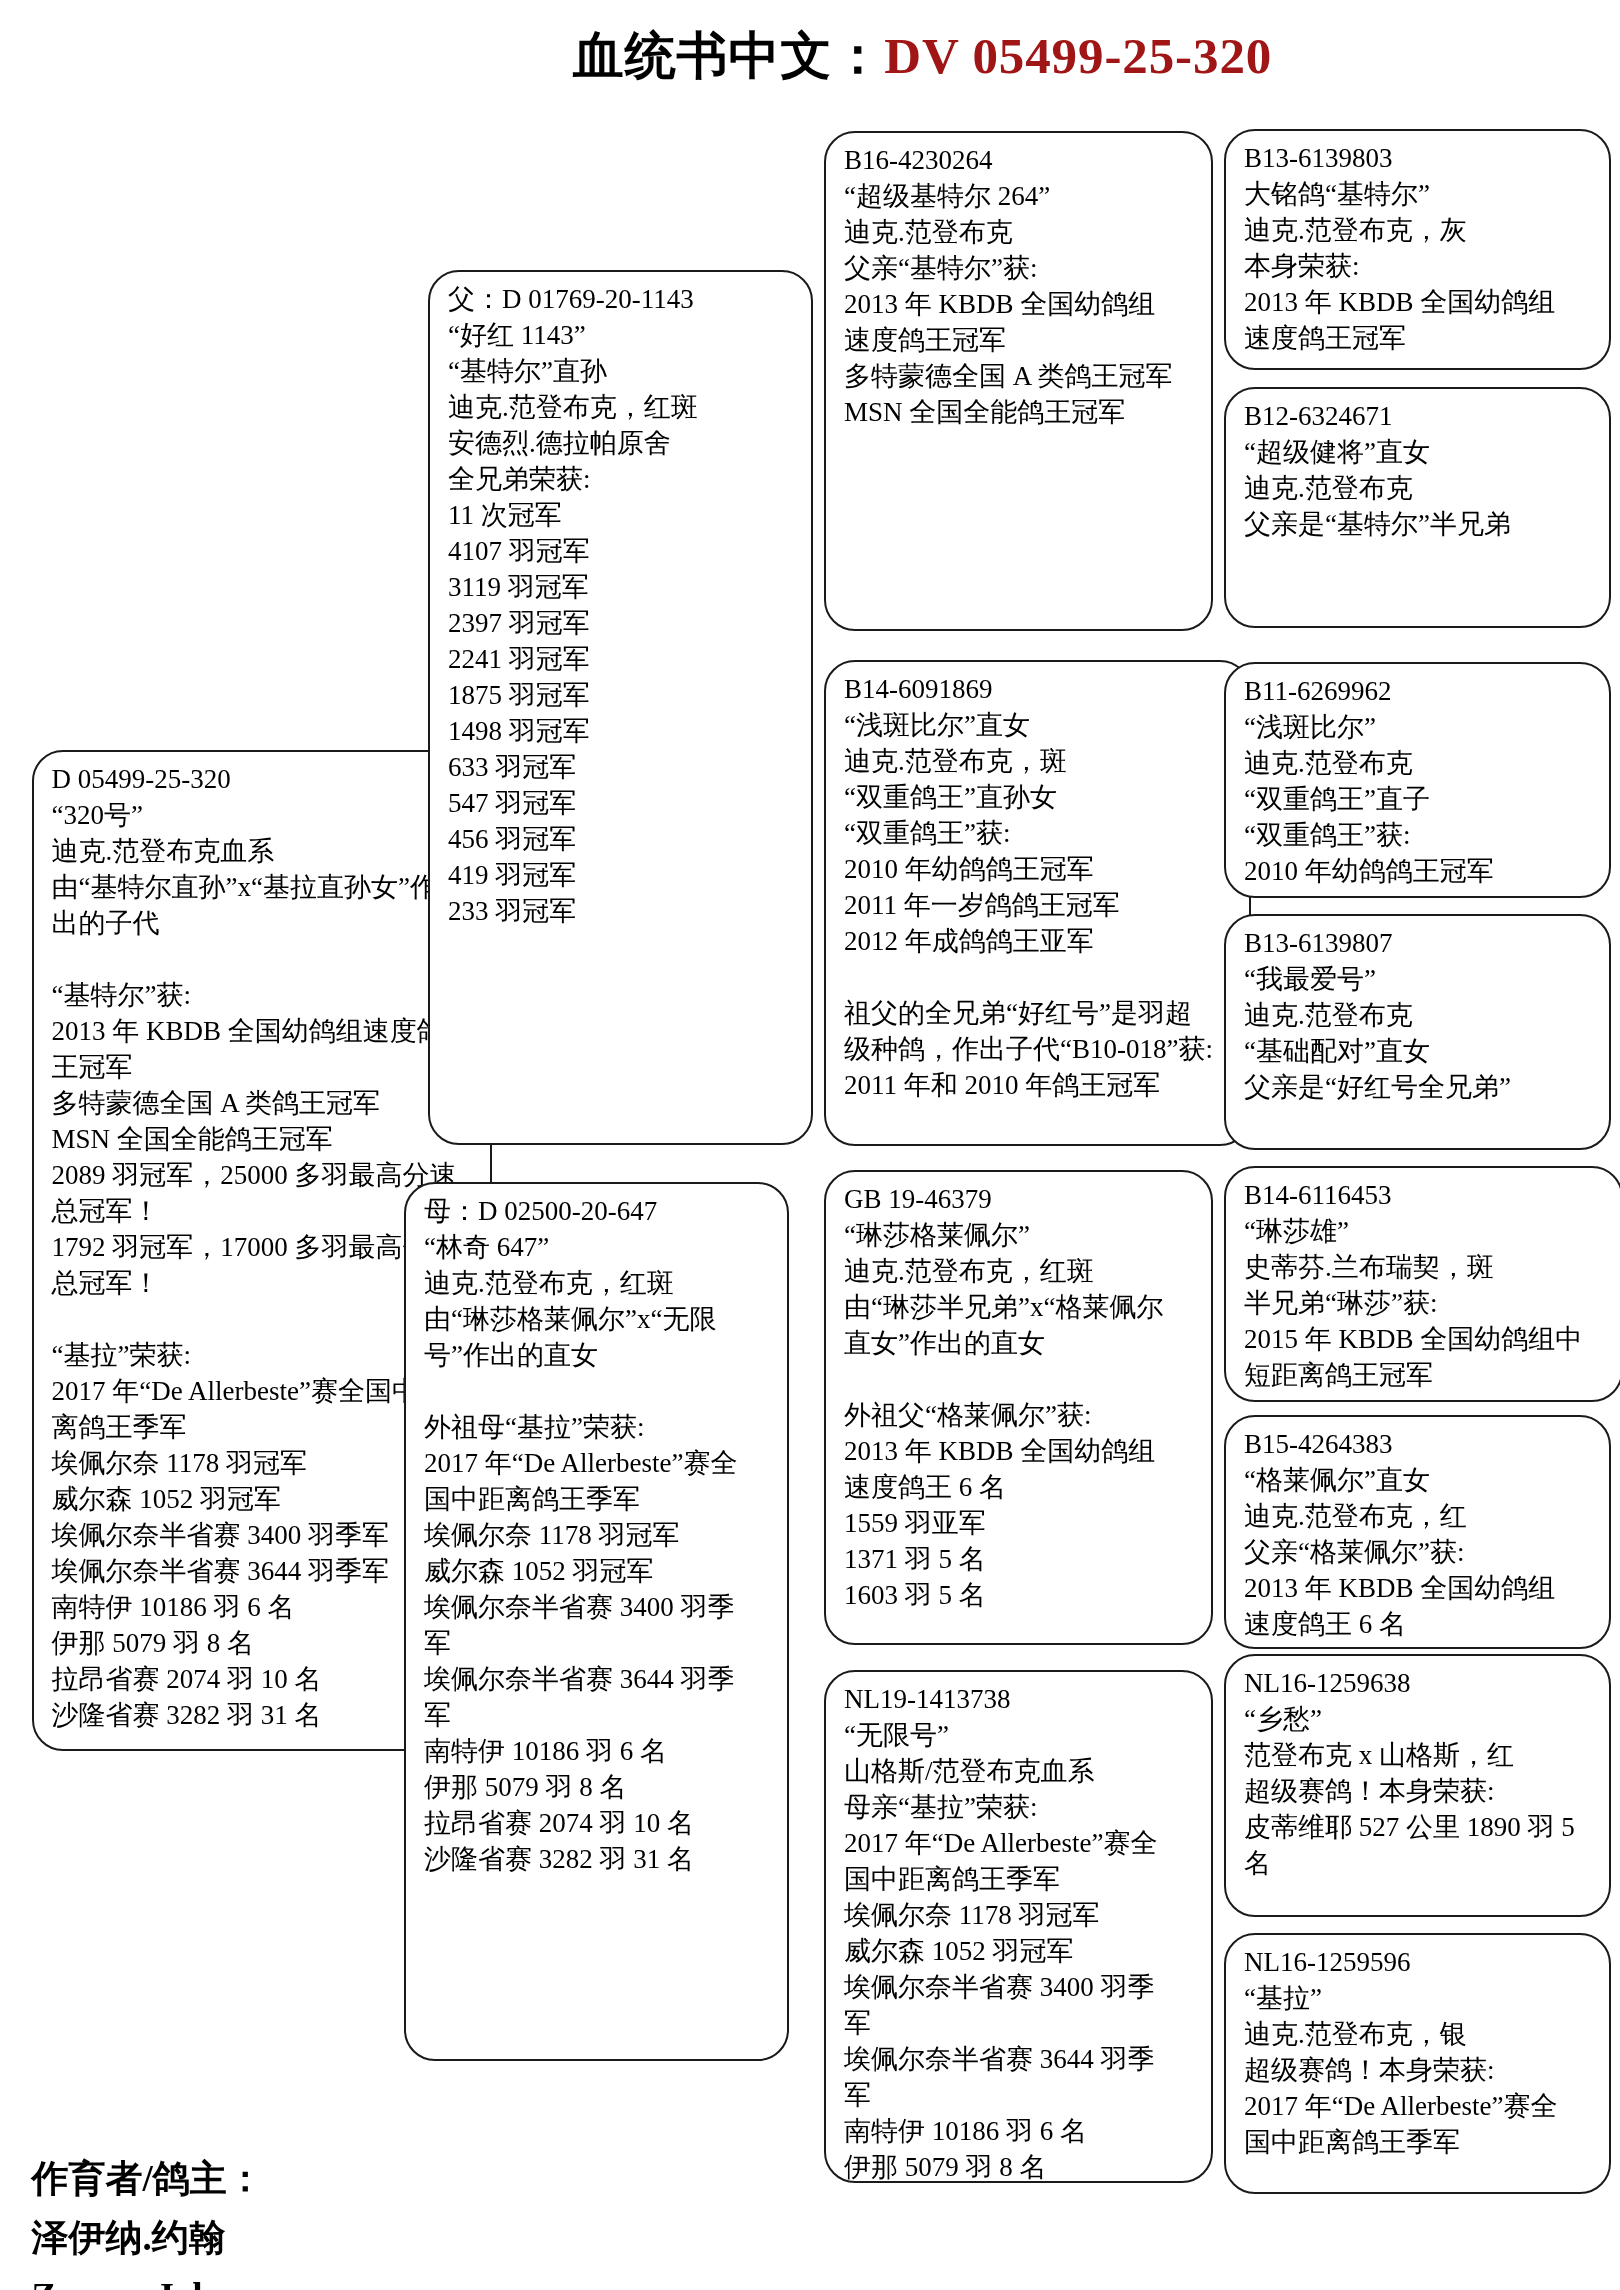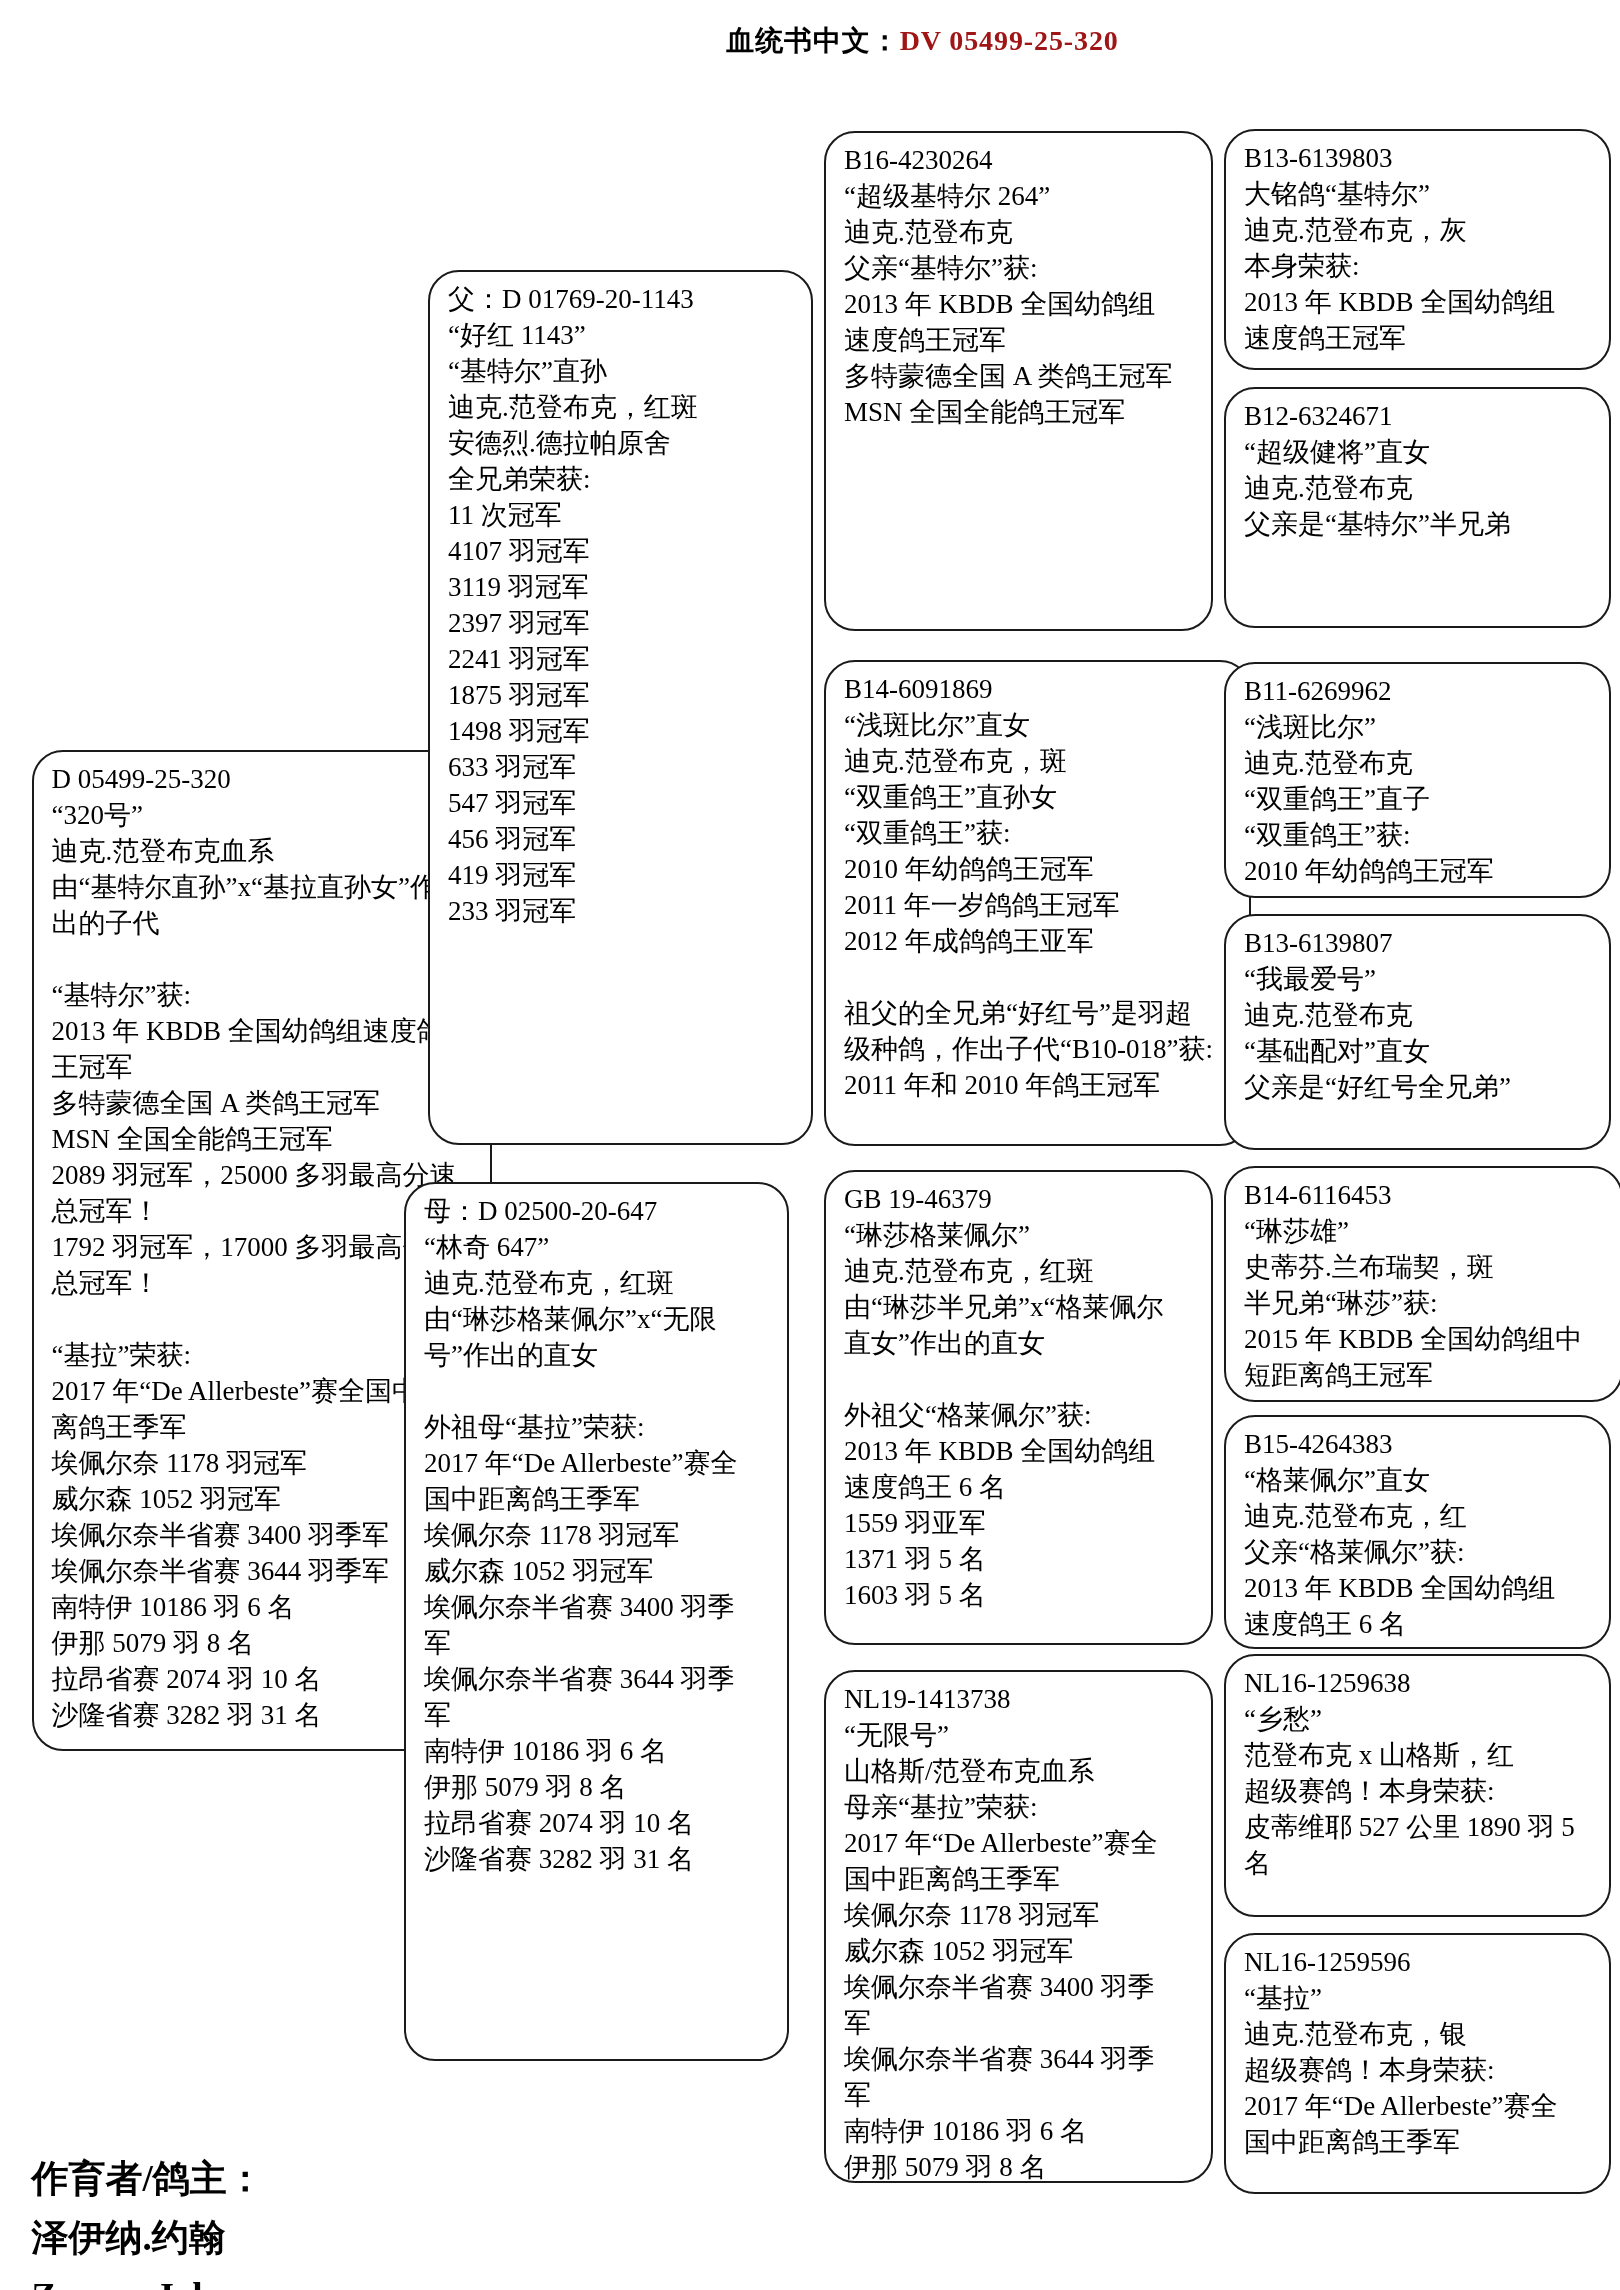--- a/index.html
+++ b/index.html
@@ -22,21 +22,21 @@
     background: #ffffff;
   }
   .title {
     position: absolute;
     top: 21.6px;
     left: 0;
     width: 100%;
     box-sizing: border-box;
     padding-left: 225px;
     text-align: center;
-    font-size: 28px;
+    font-size: 51px;
     font-weight: bold;
     letter-spacing: 0.9px;
     white-space: nowrap;
   }
   .title .ring {
     color: #A01515;
   }
   .box {
     position: absolute;
     box-sizing: border-box;

